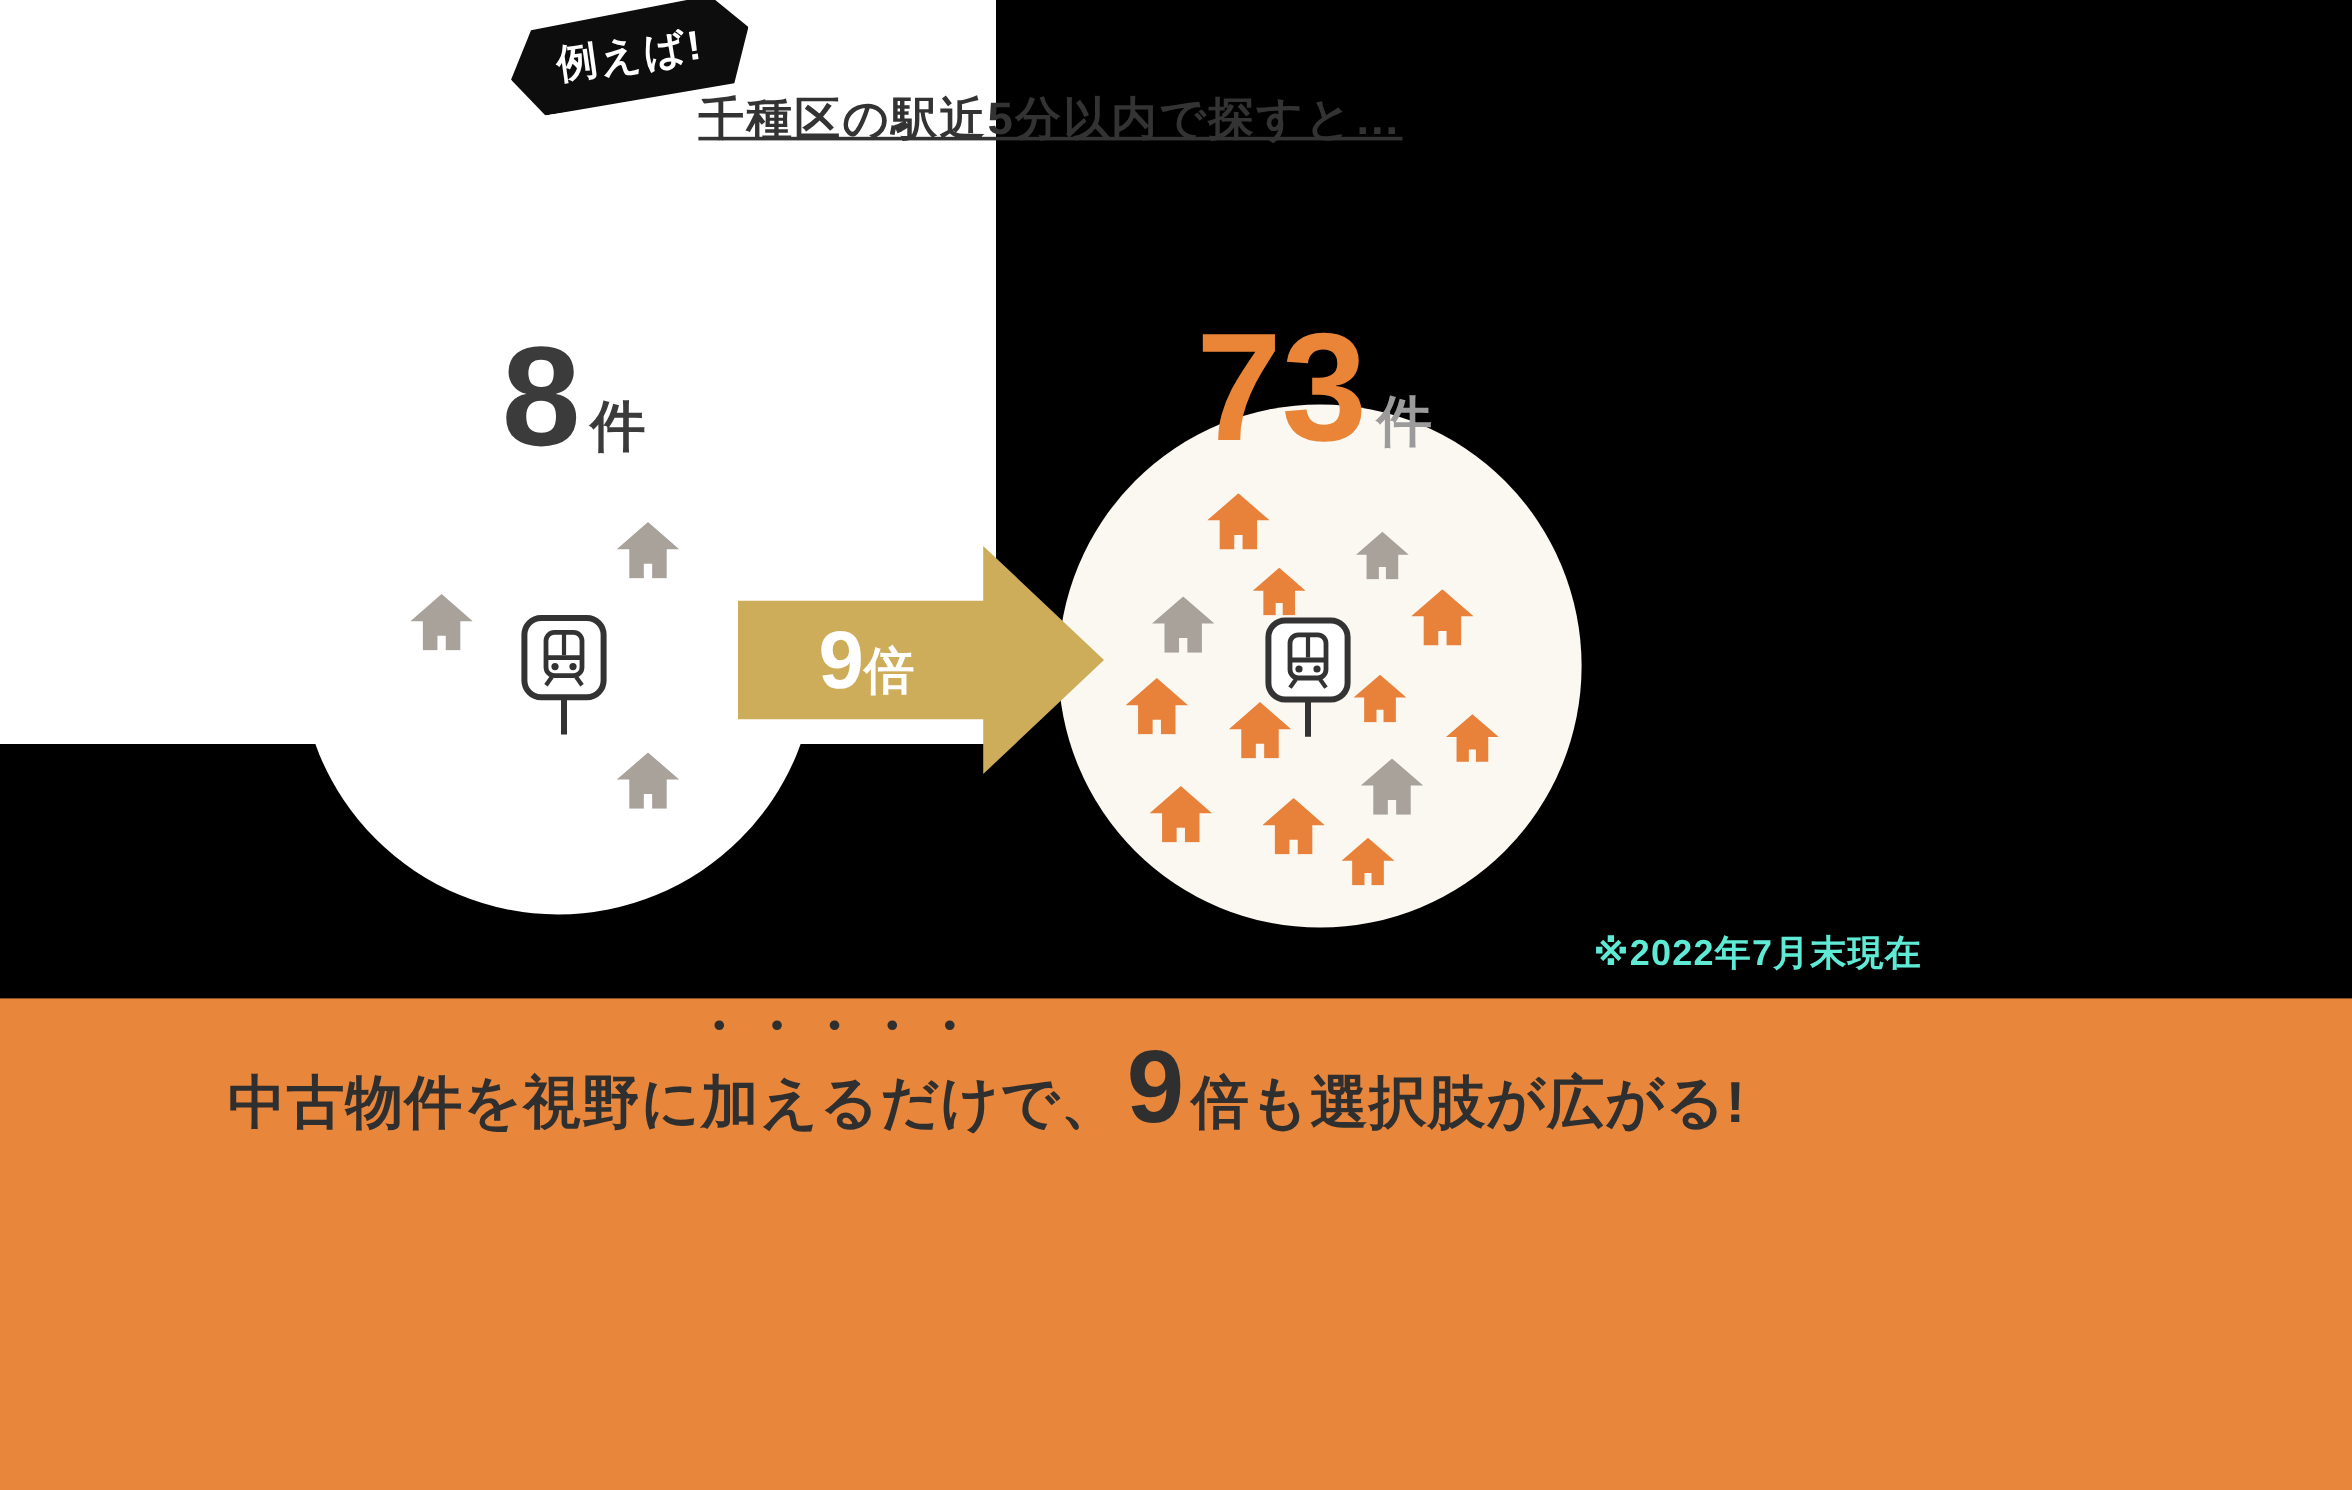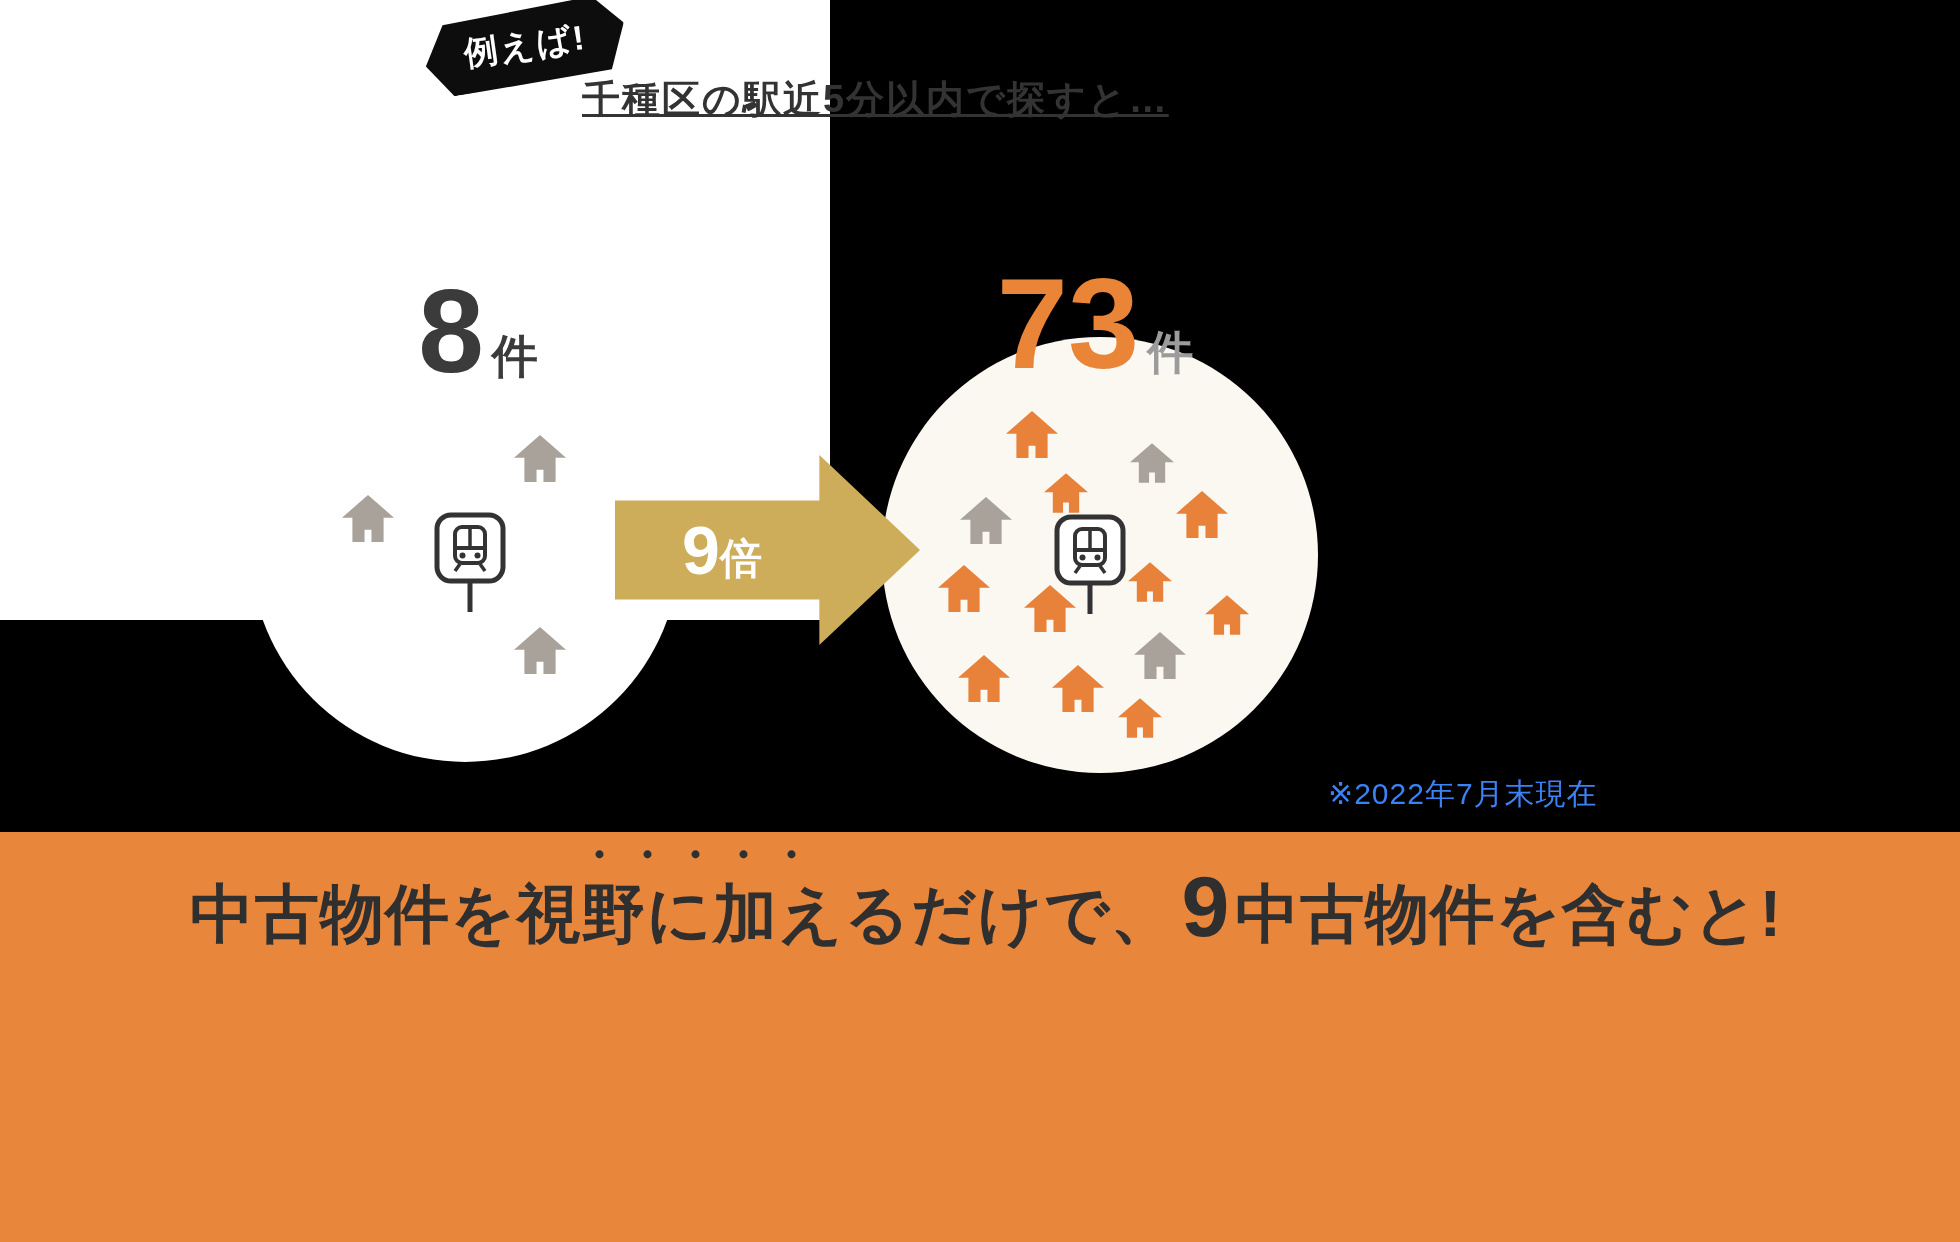--- a/index.html
+++ b/index.html
@@ -62,35 +62,35 @@
   .house.sm{width:44px;height:40px;}
   .house svg{width:100%;height:100%;display:block;}
   .h-gray path{fill:#A8A29B;}
   .h-orange path{fill:#E8813A;}
 
   
   .station{position:absolute;width:72px;height:104px;z-index:3;}
   .station svg{width:100%;height:100%;display:block;}
 
   .note{
-    position:absolute;left:1328px;top:774px;font-size:30px;color:#3b82f6;
-    font-weight:normal;letter-spacing:1px;white-space:nowrap;
+    position:absolute;left:1328px;top:774px;font-size:30px;color:#5eead4;
+    font-weight:bold;letter-spacing:1px;white-space:nowrap;
   }
 
   
   .banner{position:absolute;left:0;top:832px;width:1960px;height:410px;background:#E8863C;}
   .banner-dots{
     position:absolute;left:578px;top:2px;font-size:42px;font-weight:bold;color:#2f2f2f;
     letter-spacing:6px;line-height:1;
   }
   .banner-text{
     position:absolute;left:190px;top:24px;display:flex;align-items:baseline;
     color:#2f2f2f;white-space:nowrap;line-height:1.17;
   }
-  .banner-text .b-lead,.banner-text .b-tail{font-size:64px;font-weight:bold;letter-spacing:1px;text-align:right;}
+  .banner-text .b-lead,.banner-text .b-tail{font-size:48px;font-weight:bold;letter-spacing:1px;text-align:right;}
   .banner-text .b-num{font-size:86px;font-weight:bold;margin:0 6px;}
 </style>
 </head>
 <body>
 
 <div class="canvas">
 
   <div class="white-area"></div>
   <div class="circle circle-left"></div>
   <div class="circle circle-right"></div>
@@ -226,17 +226,17 @@
       </svg>
     </div>
 
   <div class="note">※2022年7月末現在</div>
 
   <div class="banner">
     <div class="banner-dots">・・・・・</div>
     <div class="banner-text">
       <span class="b-lead">中古物件を視野に加えるだけで、</span>
       <span class="b-num">9</span>
-      <span class="b-tail">中古物件を含むと!</span>
+      <span class="b-tail">倍も選択肢が広がる!</span>
     </div>
   </div>
 
 </div>
 
 </body></html>

